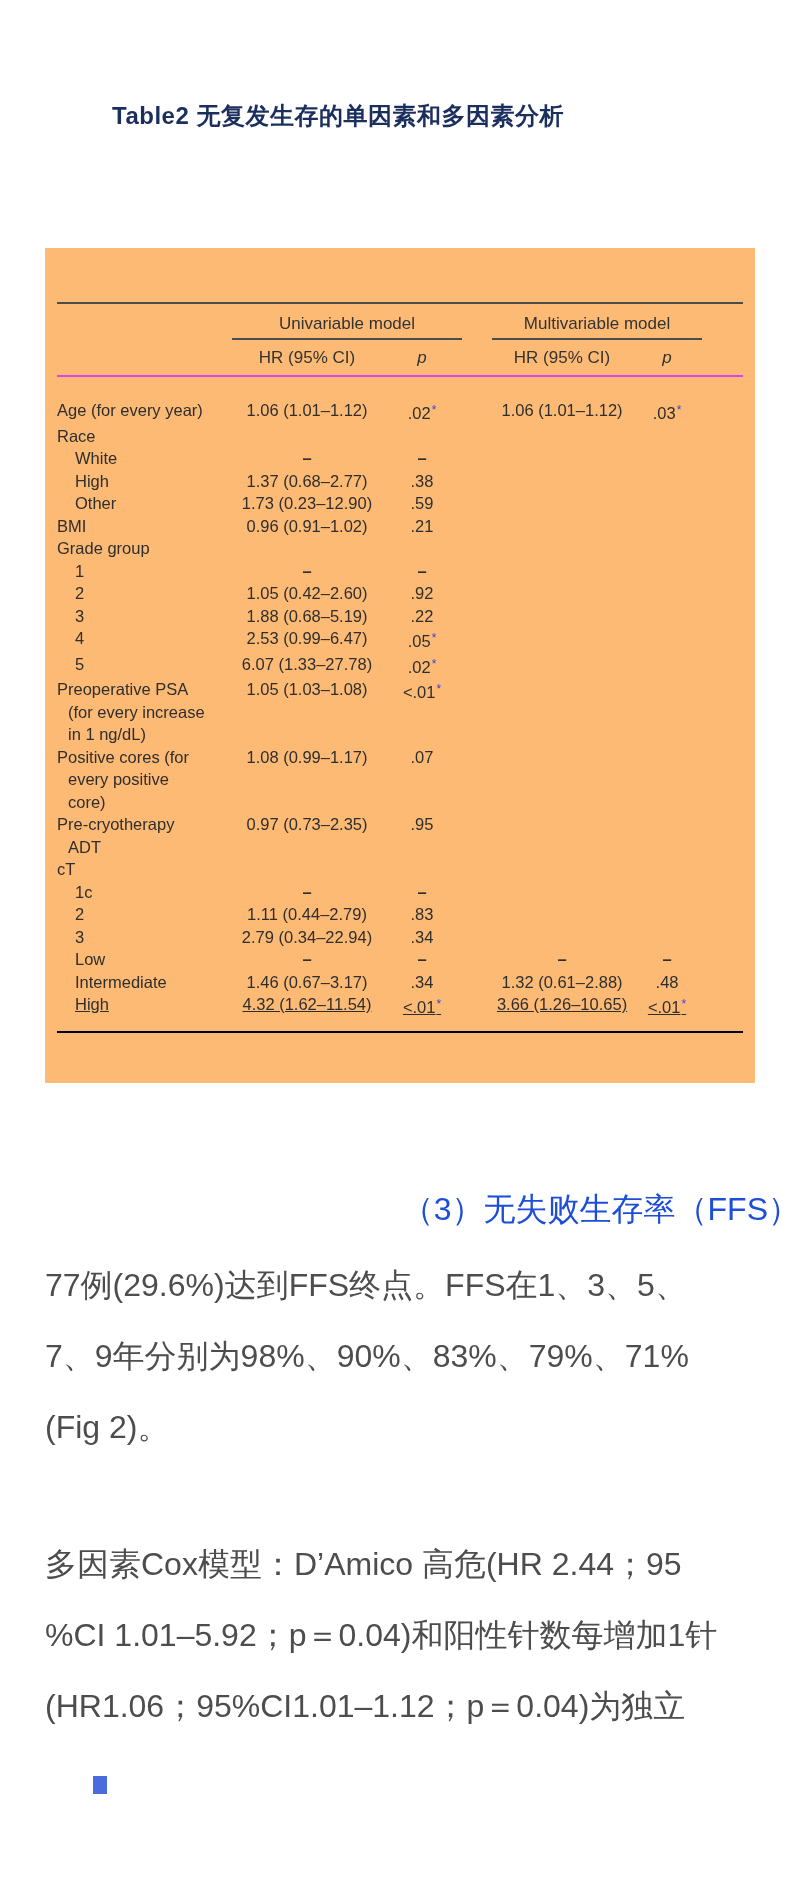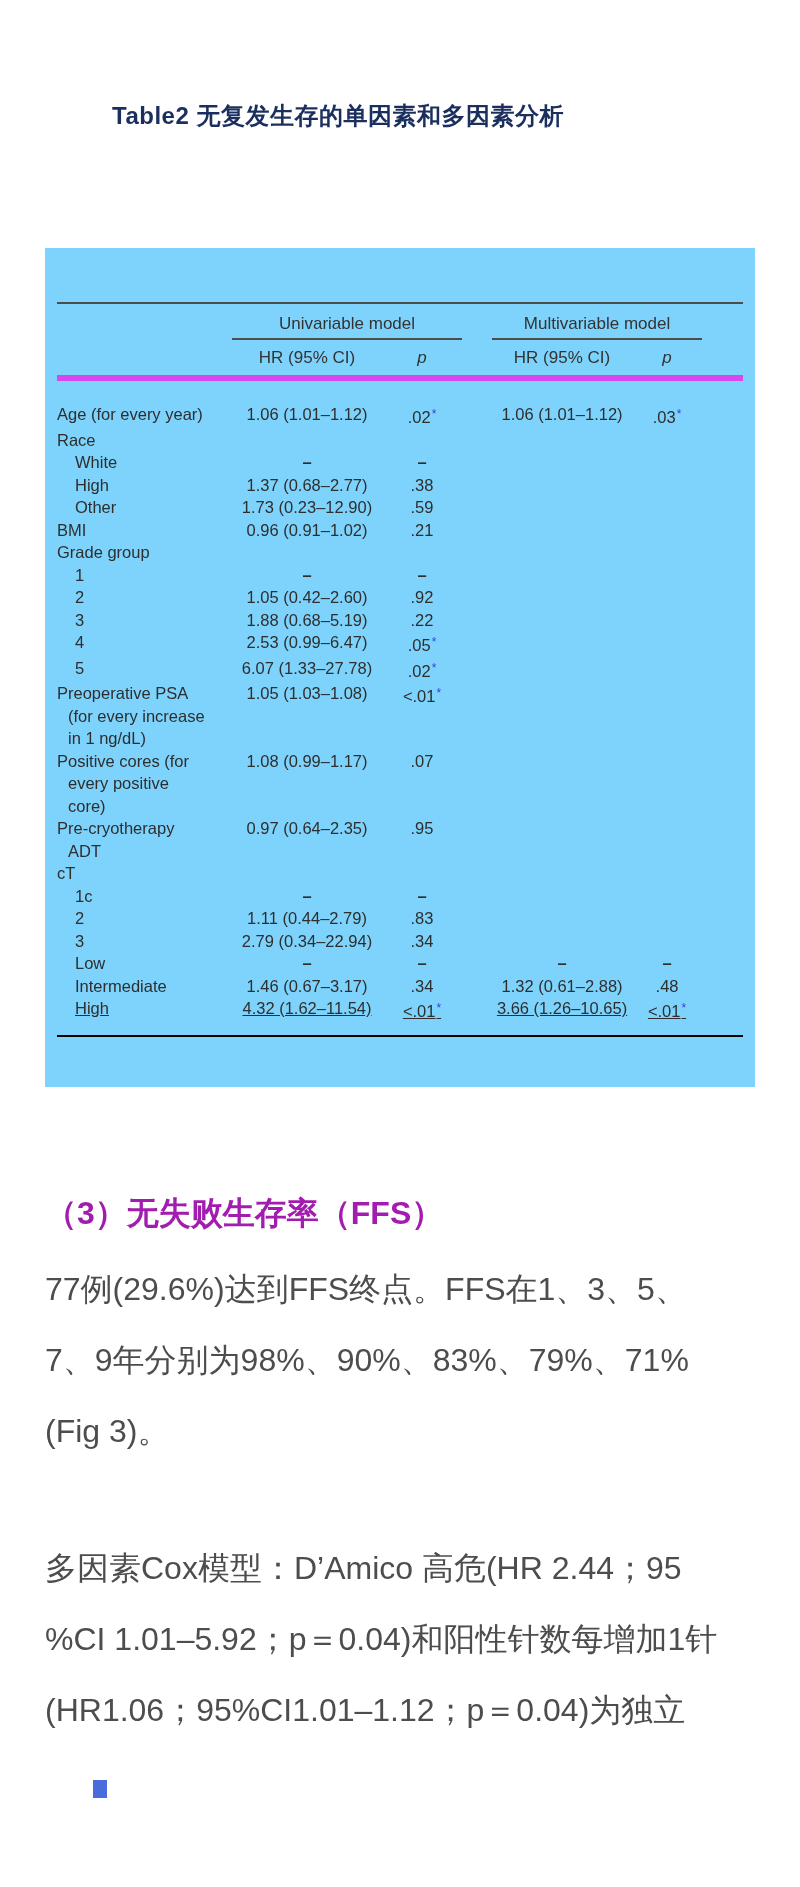--- a/index.html
+++ b/index.html
@@ -17,21 +17,21 @@
     font-size: 24px;
     font-weight: bold;
     color: #1b2f5e;
     letter-spacing: 0.5px;
   }
 
   
   .table-panel {
     margin: 116px 0 0 45px;
     width: 710px;
-    background: #7dd3fc;
+    background: #fdba74;
     padding: 54px 12px 50px 12px;
   }
   table.cox {
     width: 686px;
     border-collapse: collapse;
     table-layout: fixed;
     font-size: 16.5px;
     color: #2e2e2e;
   }
   table.cox th, table.cox td {
@@ -43,21 +43,21 @@
   tr.grouphead th {
     border-top: 2px solid #4c4c4c;
     padding-top: 9px;
     padding-bottom: 2px;
     font-size: 17px;
     color: #333333;
     text-align: center;
   }
   tr.grouphead th.c-group { border-bottom: 2px solid #4c4c4c; }
   tr.colhead th {
-    border-bottom: 6px solid #d946ef;
+    border-bottom: 2px solid #d946ef;
     padding: 7px 0 6px 0;
     font-size: 17px;
     color: #333333;
     text-align: center;
   }
   tr.colhead th.italic { font-style: italic; }
   tbody tr:first-child td { padding-top: 22px; }
   tbody tr:last-child td { border-bottom: 2px solid #000000; padding-bottom: 12px; text-decoration: underline; }
   td.c-lbl { text-align: left; }
   td.c-lbl.ind { padding-left: 18px; }
@@ -68,22 +68,23 @@
     color: #3a41e0;
     font-size: 12px;
     vertical-align: 5px;
     margin-left: 1px;
   }
 
   
   .section-heading {
     margin: 105px 0 0 45px;
     font-size: 32px;
-    font-weight: bold;
-    color: #a21caf;
+    font-weight: normal;
+    color: #1d4ed8;
+    text-align: right;
   }
   .para {
     margin: 18px 0 0 45px;
     width: 712px;
     font-size: 32px;
     line-height: 71px;
     color: #4d4d4d;
   }
   .para.second { margin-top: 66px; }
   .end-marker {
@@ -283,21 +284,21 @@
           <td class="c-gap"></td>
           <td class="c-hr"></td>
           <td class="c-p"></td>
           <td class="c-fill"></td>
         </tr>
         <tr>
           <td class="c-lbl">
             <div>Pre-cryotherapy</div>
             <div class="cont">ADT</div>
           </td>
-          <td class="c-hr">0.97 (0.64–2.35)</td>
+          <td class="c-hr">0.97 (0.73–2.35)</td>
           <td class="c-p">.95</td>
           <td class="c-gap"></td>
           <td class="c-hr"></td>
           <td class="c-p"></td>
           <td class="c-fill"></td>
         </tr>
         <tr>
           <td class="c-lbl">
             <div>cT</div>
           </td>
@@ -376,21 +377,21 @@
         </tr>
       </tbody>
   </table>
 </div>
 
 <div class="section-heading">（3）无失败生存率（FFS）</div>
 
 <div class="para">
     <div>77例(29.6%)达到FFS终点。FFS在1、3、5、</div>
     <div>7、9年分别为98%、90%、83%、79%、71%</div>
-    <div>(Fig 3)。</div>
+    <div>(Fig 2)。</div>
   </div>
 
 <div class="para second">
     <div>多因素Cox模型：D’Amico 高危(HR 2.44；95</div>
     <div>%CI 1.01–5.92；p＝0.04)和阳性针数每增加1针</div>
     <div>(HR1.06；95%CI1.01–1.12；p＝0.04)为独立</div>
   </div>
 
 <div class="end-marker" style="background: rgb(74, 107, 219);"></div>
 

